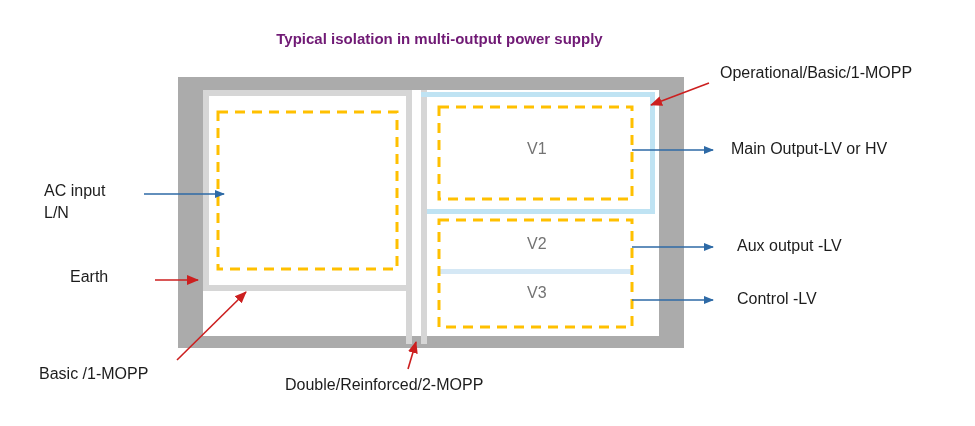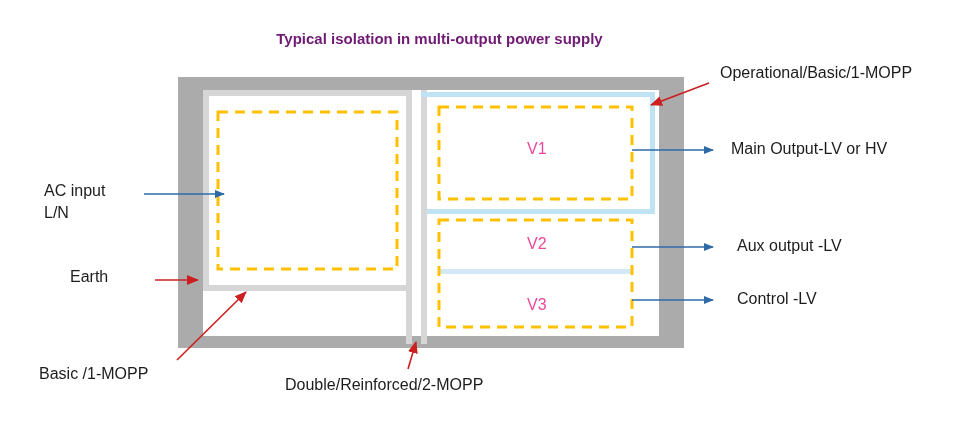--- a/index.html
+++ b/index.html
@@ -2,21 +2,21 @@
 <html><head>
   <meta charset="utf-8">
   <style>
     html, body { margin: 0; padding: 0; background: #ffffff; }
     body { width: 975px; height: 426px; position: relative; overflow: hidden;
            font-family: "Liberation Sans", "DejaVu Sans", sans-serif; color: #1a1a1a; }
     #diagram { position: absolute; left: 0; top: 0; }
     .lbl { position: absolute; font-size: 16px; color: #1c1c1c; white-space: nowrap; line-height: 19px; }
     .title { position: absolute; left: 12px; width: 975px; top: 30px; text-align: center; font-size: 15px; font-weight: bold; color: #701a75; }
     .title span { position: relative; left: -60px; }
-    .box-text { position: absolute; font-size: 16px; color: #ec4899; line-height: 22px; white-space: nowrap; }
+    .box-text { position: absolute; font-size: 16px; color: #737373; line-height: 22px; white-space: nowrap; }
   </style>
 </head>
 <body>
 
 <svg id="diagram" width="975" height="426" viewBox="0 0 975 426">
   <defs>
     <marker id="blueHead" markerWidth="10" markerHeight="10" refX="9" refY="5" orient="auto" markerUnits="userSpaceOnUse">
       <path d="M0,1 L10,5 L0,9 z" fill="#2e6aa6"></path>
     </marker>
     <marker id="redHead" markerWidth="12" markerHeight="12" refX="11" refY="6" orient="auto" markerUnits="userSpaceOnUse">
@@ -64,21 +64,21 @@
   <line x1="408" y1="369" x2="416" y2="342" stroke="#cc1f1f" stroke-width="1.6" marker-end="url(#redHead)"></line>
   <line x1="709" y1="83" x2="651" y2="105" stroke="#cc1f1f" stroke-width="1.6" marker-end="url(#redHead)"></line>
 </svg>
 
 <div class="title"><span>Typical isolation in multi-output power supply</span></div>
 
 <div class="box-text" style="left:248px; top:169px;">
 </div>
 <div class="box-text" style="left:527px; top:138px;">V1</div>
 <div class="box-text" style="left:527px; top:233px;">V2</div>
-<div class="box-text" style="left:527px; top:294px;">V3</div>
+<div class="box-text" style="left:527px; top:282px;">V3</div>
 
 <div class="lbl" style="left:44px; top:180px; line-height:22px;">
   <div>AC input</div>
   <div>L/N</div>
 </div>
 <div class="lbl" style="left:70px; top:267px;">Earth</div>
 
 <div class="lbl" style="left:720px; top:63px;">Operational/Basic/1-MOPP</div>
 <div class="lbl" style="left:731px; top:139px;">Main Output-LV or HV</div>
 <div class="lbl" style="left:737px; top:236px;">Aux output -LV</div>

